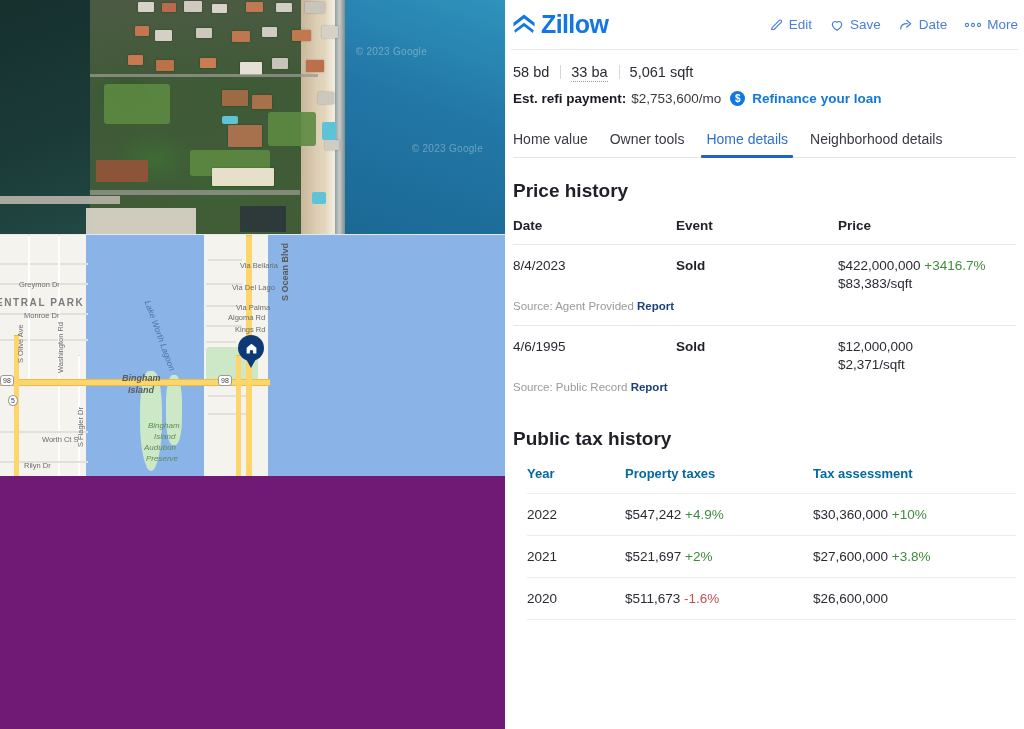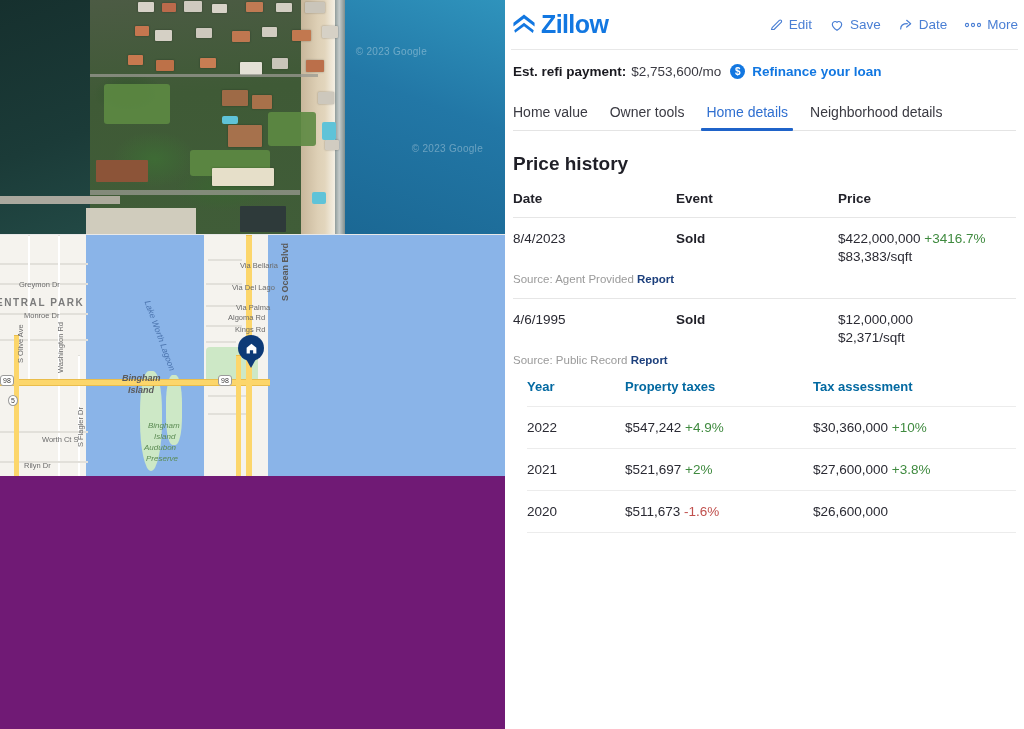--- a/index.html
+++ b/index.html
@@ -410,20 +410,27 @@
             <circle cx="12" cy="5" r="2.1" fill="none" stroke="#4a7fd4" stroke-width="1.5"></circle>
             <circle cx="20" cy="5" r="2.1" fill="none" stroke="#4a7fd4" stroke-width="1.5"></circle>
           </svg>
           <span>More</span>
         </div>
       </div>
     </div>
     <div class="hrule"></div>
 
     <div class="facts">
+      <div class="fact-line">
+        <span class="fact">58 bd</span>
+        <span class="fact">
+          <span class="dotted">33 ba</span>
+        </span>
+        <span class="fact">5,061 sqft</span>
+      </div>
 
 
 
       <div class="refi-line">
         <span class="bold">Est. refi payment:</span>
         <span style="margin-left:5px">$2,753,600/mo</span>
         <span class="refi-icon">$</span>
         <span class="refi-link">Refinance your loan</span>
       </div>
     </div>
@@ -474,20 +481,21 @@
             <td colspan="3">
               <span>Source: Public Record</span>
               <span class="src-link">Report</span>
             </td>
           </tr>
         </tbody>
       </table>
     </div>
 
     <div class="section">
+      <div class="sec-title">Public tax history</div>
       <div class="tax-wrap">
         <table>
           <thead>
             <tr class="tax-head">
               <th class="col-year">Year</th>
               <th class="col-prop">Property taxes</th>
               <th>Tax assessment</th>
             </tr>
           </thead>
           <tbody>

